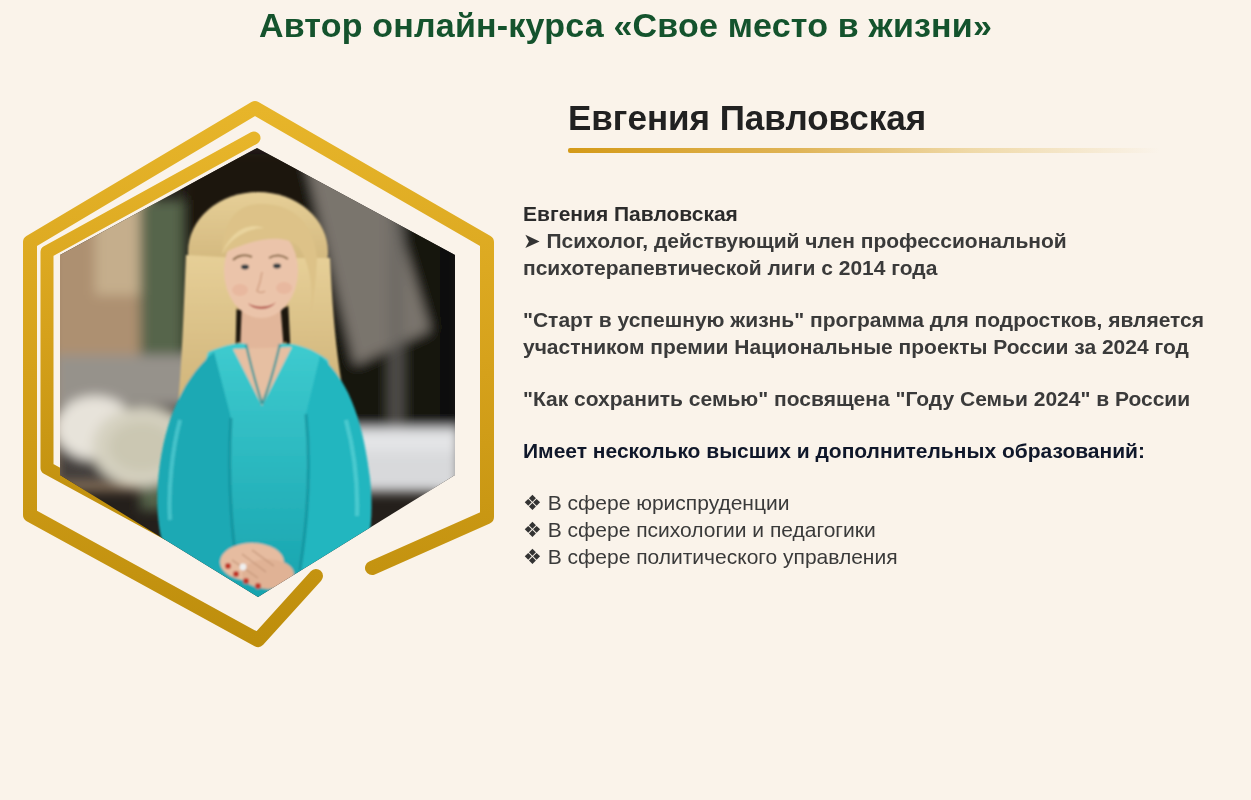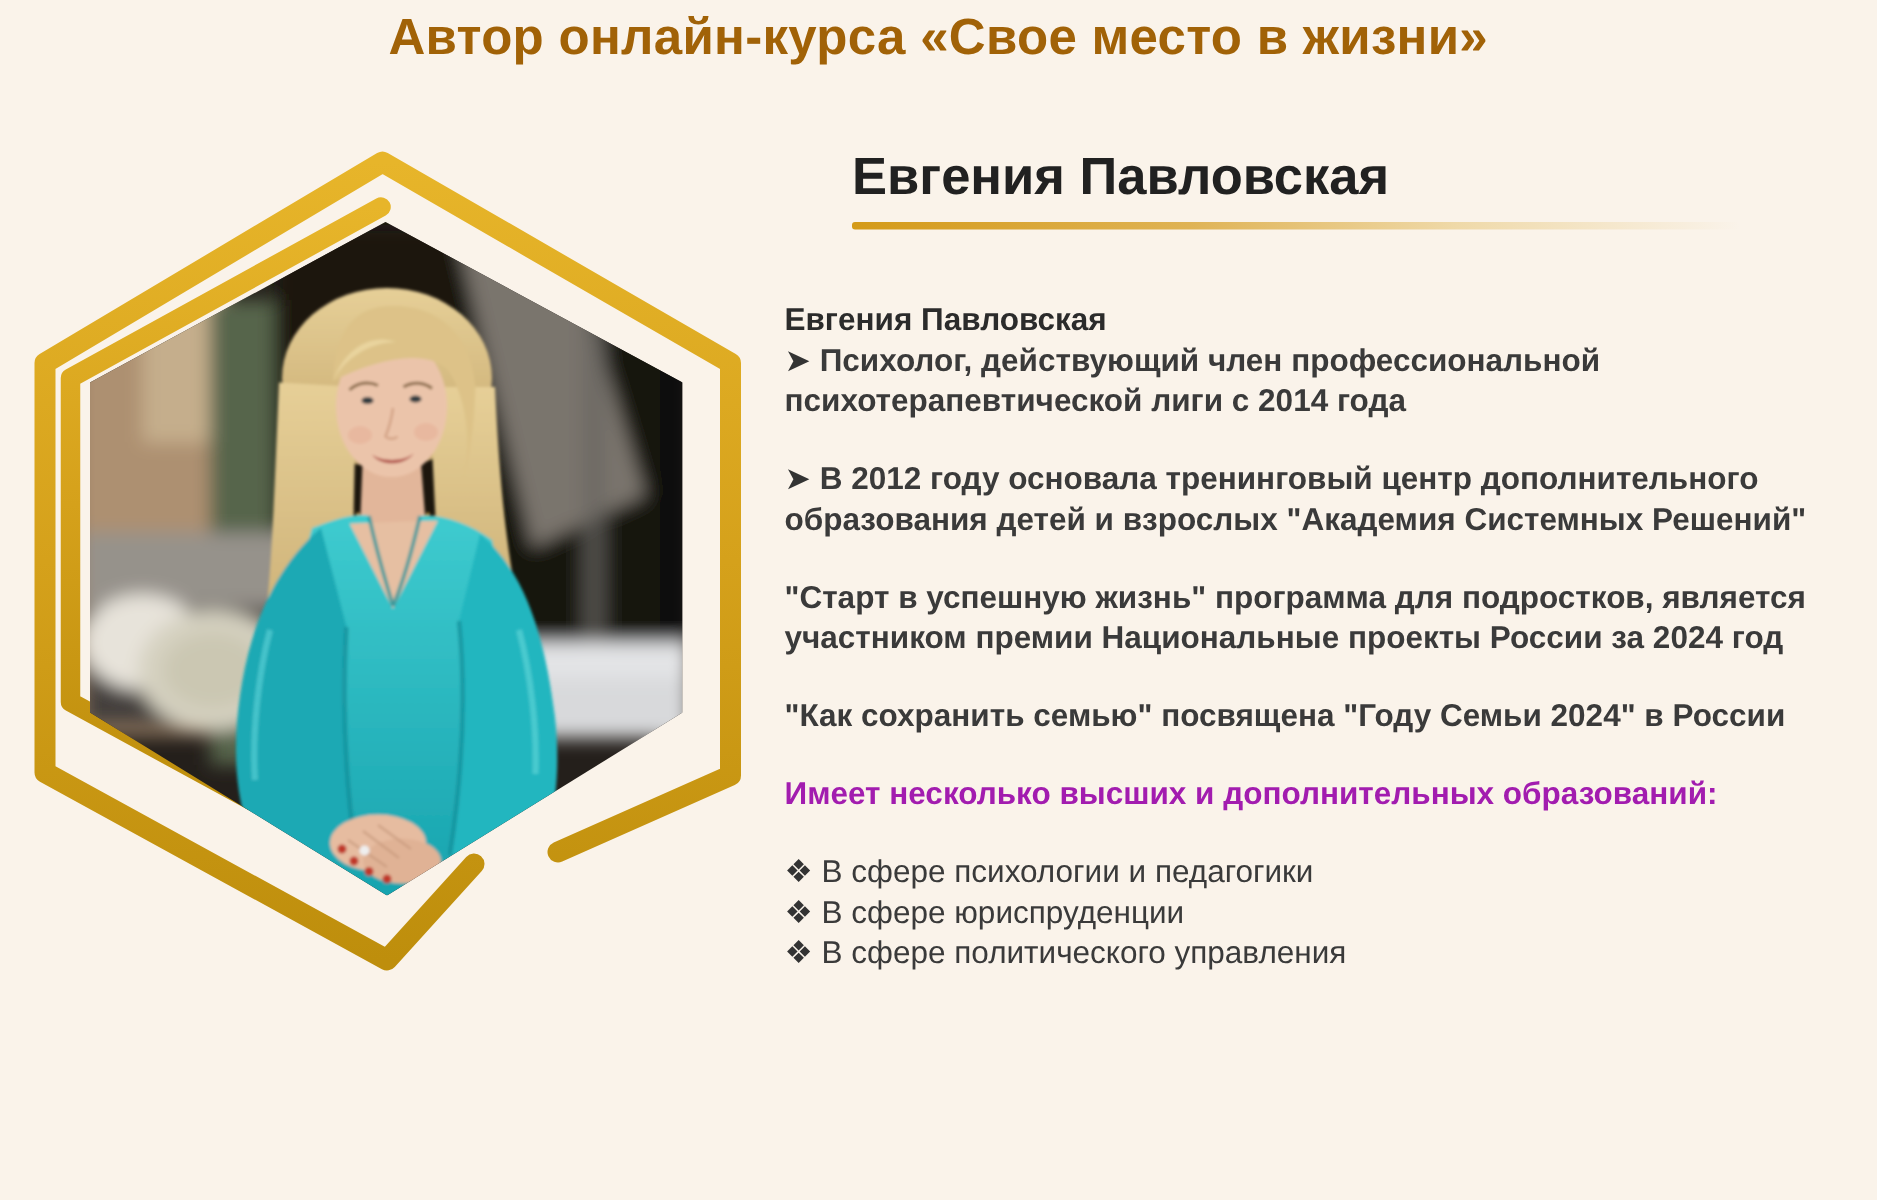--- a/index.html
+++ b/index.html
@@ -10,21 +10,21 @@
     overflow:hidden;
     position:relative;
   }
   .page{position:relative;width:1251px;height:800px;background:#FAF3EA;}
 
   
   .top-header{
     position:absolute;left:0;top:6px;width:100%;
     text-align:center;
     font-size:34px;font-weight:bold;
-    color:#a16207;
+    color:#14532d;
     letter-spacing:.2px;
   }
 
   
   .hex-art{position:absolute;left:0;top:0;width:520px;height:700px;}
 
   
   .right-col{position:absolute;left:523px;top:98px;width:692px;}
   .name-heading{
     font-size:35px;font-weight:bold;color:#212121;
@@ -32,21 +32,21 @@
   }
   .heading-rule{
     height:5px;width:592px;margin:10px 0 0 45px;border-radius:2px;
     background:linear-gradient(90deg,#D49A18 0%,#DFB355 38%,#EFD9A8 68%,rgba(250,243,234,0) 100%);
   }
   .bio{margin-top:47px;font-size:21px;color:#3A3A3A;line-height:27px;}
   .intro-name{font-weight:bold;color:#2B2B2B;margin:0;}
   .para{margin:0 0 25px 0;font-weight:bold;}
   .para:first-of-type{margin-top:0;}
   .bullet{color:#333;}
-  .edu-heading{font-weight:bold;color:#a21caf;margin:0 0 25px 0;}
+  .edu-heading{font-weight:bold;color:#0f172a;margin:0 0 25px 0;}
   .edu-list{margin:0;padding:0;list-style:none;}
   .edu-list li{margin:0;padding:0;line-height:27px;}
 </style>
 </head>
 <body>
 
 <div class="page">
 
   <div class="top-header">Автор онлайн-курса «Свое место в жизни»</div>
 
@@ -162,27 +162,26 @@
   </svg>
 
   <div class="right-col">
     <h2 class="name-heading">Евгения Павловская</h2>
     <div class="heading-rule"></div>
 
     <div class="bio">
       <p class="intro-name">Евгения Павловская</p>
       <div id="bio-paragraphs">
           <p class="para"><span class="bullet">➤&nbsp;</span>Психолог, действующий член профессиональной<br>психотерапевтической лиги с 2014 года</p>
-          <p class="para"><span class="bullet">➤&nbsp;</span>В 2012 году основала тренинговый центр дополнительного<br>образования детей и взрослых "Академия Системных Решений"</p>
           <p class="para">"Старт в успешную жизнь" программа для подростков, является<br>участником премии Национальные проекты России за 2024 год</p>
           <p class="para">"Как сохранить семью" посвящена "Году Семьи 2024" в России</p>
         </div>
 
       <p class="edu-heading">Имеет несколько высших и дополнительных образований:</p>
       <ul class="edu-list" id="edu-list">
+          <li><span class="bullet">❖&nbsp;</span>В сфере юриспруденции</li>
           <li><span class="bullet">❖&nbsp;</span>В сфере психологии и педагогики</li>
-          <li><span class="bullet">❖&nbsp;</span>В сфере юриспруденции</li>
           <li><span class="bullet">❖&nbsp;</span>В сфере политического управления</li>
         </ul>
     </div>
   </div>
 
 </div>
 
 </body></html>

